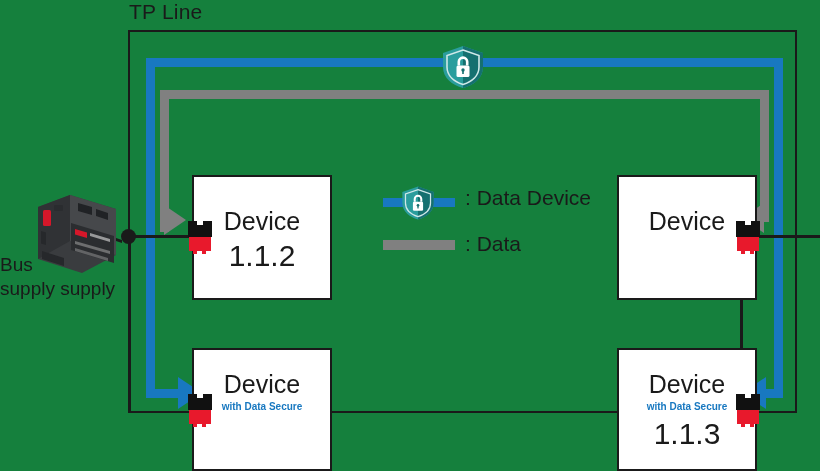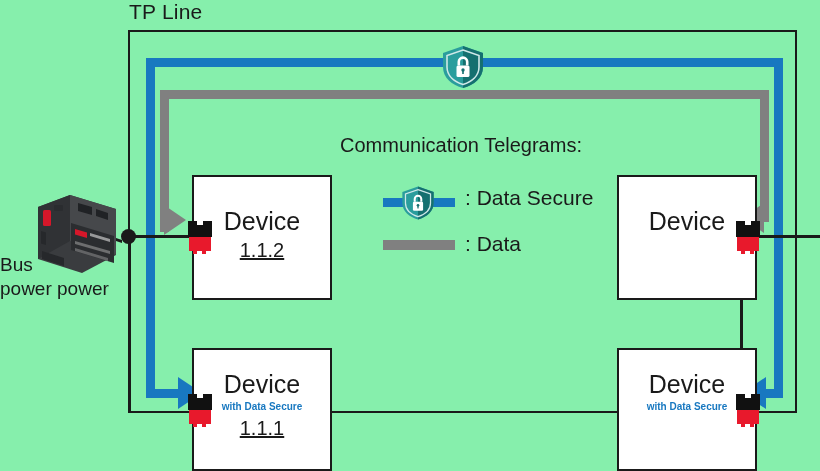--- a/index.html
+++ b/index.html
@@ -4,21 +4,21 @@
 <style>
   html, body {
     margin: 0;
     padding: 0;
     background: #ffffff;
   }
   #stage {
     position: relative;
     width: 820px;
     height: 471px;
-    background: #86efac;
+    background: #15803d;
     font-family: "Liberation Sans", sans-serif;
     overflow: hidden;
   }
   .abs { position: absolute; }
 
   
   #tp-line-label {
     left: 129px;
     top: 0px;
     font-size: 21px;
@@ -109,21 +109,21 @@
   #dev-113 { left: 617px; top: 348px; width: 140px; height: 123px; }
 
   .dev-text {
     position: absolute;
     left: 0; right: 0;
     text-align: center;
     color: #1a1a1a;
     white-space: nowrap;
   }
   .dev-name   { font-size: 25px; }
-  .dev-addr   { font-size: 20px; text-decoration: underline; }
+  .dev-addr   { font-size: 30px; }
   .dev-secure { font-size: 10px; color: #1878c0; font-weight: 600; }
 
   
   .plain .dev-name { top: 30px; }
   .plain .dev-addr { top: 62px; }
   
   .secure .dev-name   { top: 20px; }
   .secure .dev-secure { top: 51px; }
   .secure .dev-addr   { top: 67px; }
 
@@ -264,21 +264,20 @@
     <div class="blk"></div>
       <div class="notch"></div>
       <div class="red"></div>
       <div class="pin1"></div>
       <div class="pin2"></div>
   </div>
 
   <div class="abs device-box secure" id="dev-111">
     <div class="dev-text dev-name">Device</div>
     <div class="dev-text dev-secure">with Data Secure</div>
-    <div class="dev-text dev-addr">1.1.1</div>
   </div>
   <div class="connector" id="conn-111">
     <div class="blk"></div>
       <div class="notch"></div>
       <div class="red"></div>
       <div class="pin1"></div>
       <div class="pin2"></div>
   </div>
 
   <div class="abs device-box plain" id="dev-114">
@@ -288,20 +287,21 @@
     <div class="blk"></div>
       <div class="notch"></div>
       <div class="red"></div>
       <div class="pin1"></div>
       <div class="pin2"></div>
   </div>
 
   <div class="abs device-box secure" id="dev-113">
     <div class="dev-text dev-name">Device</div>
     <div class="dev-text dev-secure">with Data Secure</div>
+    <div class="dev-text dev-addr">1.1.3</div>
   </div>
   <div class="connector" id="conn-113">
     <div class="blk"></div>
       <div class="notch"></div>
       <div class="red"></div>
       <div class="pin1"></div>
       <div class="pin2"></div>
   </div>
 
   <div class="abs" id="psu-wrap">
@@ -318,40 +318,39 @@
       <polygon points="60,40 80,46 80,49 60,43" fill="#bdbdbd" opacity="0.75"></polygon>
       <polygon points="45,48 80,58 80,61 45,51" fill="#9a9a9a" opacity="0.6"></polygon>
       <polygon points="45,55 78,65 78,68 45,58" fill="#9a9a9a" opacity="0.5"></polygon>
       <polygon points="11,38 16,39.5 16,52 11,50.5" fill="#26282b"></polygon>
       <polygon points="12,58 34,65 34,73 12,66" fill="#26282b"></polygon>
       <polygon points="86,45 92,47 92,50 86,48" fill="#1a1a1a"></polygon>
     </svg>
   </div>
   <div class="abs" id="psu-label">
     <div>Bus</div>
-    <div>power power</div>
-  </div>
-
-  <div class="abs" id="legend-title">Communication Telegrams:</div>
+    <div>supply supply</div>
+  </div>
+
 
   <div class="abs" id="legend-row-secure">
     <div class="legend-bar-blue" id="legend-bar-blue-left"></div>
     <div class="legend-bar-blue" id="legend-bar-blue-right"></div>
     <div id="legend-shield-small">
       <svg width="36" height="36" viewBox="0 0 46 46">
         <path d="M23 2 L43 9 L43 23 C43 34 34 41 23 44 C12 41 3 34 3 23 L3 9 Z" fill="#2a9d9d"></path>
         <path d="M23 2 L43 9 L43 23 C43 34 34 41 23 44 Z" fill="#157070"></path>
         <path d="M23 6 L39 11.5 L39 23 C39 32 31.5 37.8 23 40.5 C14.5 37.8 7 32 7 23 L7 11.5 Z" fill="none" stroke="#cfe8e8" stroke-width="1.6"></path>
         <rect x="16.5" y="21.5" width="13" height="11.5" rx="1.6" fill="#ffffff"></rect>
         <path d="M18.8 21.5 L18.8 17.8 A4.2 4.2 0 0 1 27.2 17.8 L27.2 21.5" fill="none" stroke="#ffffff" stroke-width="2.6"></path>
         <circle cx="23" cy="26" r="1.7" fill="#157070"></circle>
         <rect x="22.2" y="26" width="1.6" height="4" fill="#157070"></rect>
       </svg>
     </div>
-    <div class="legend-label">: Data Secure</div>
+    <div class="legend-label">: Data Device</div>
   </div>
 
   <div class="abs" id="legend-row-plain">
     <div id="legend-bar-gray"></div>
     <div class="legend-label">: Data</div>
   </div>
 
 </div>
 
 </body></html>

